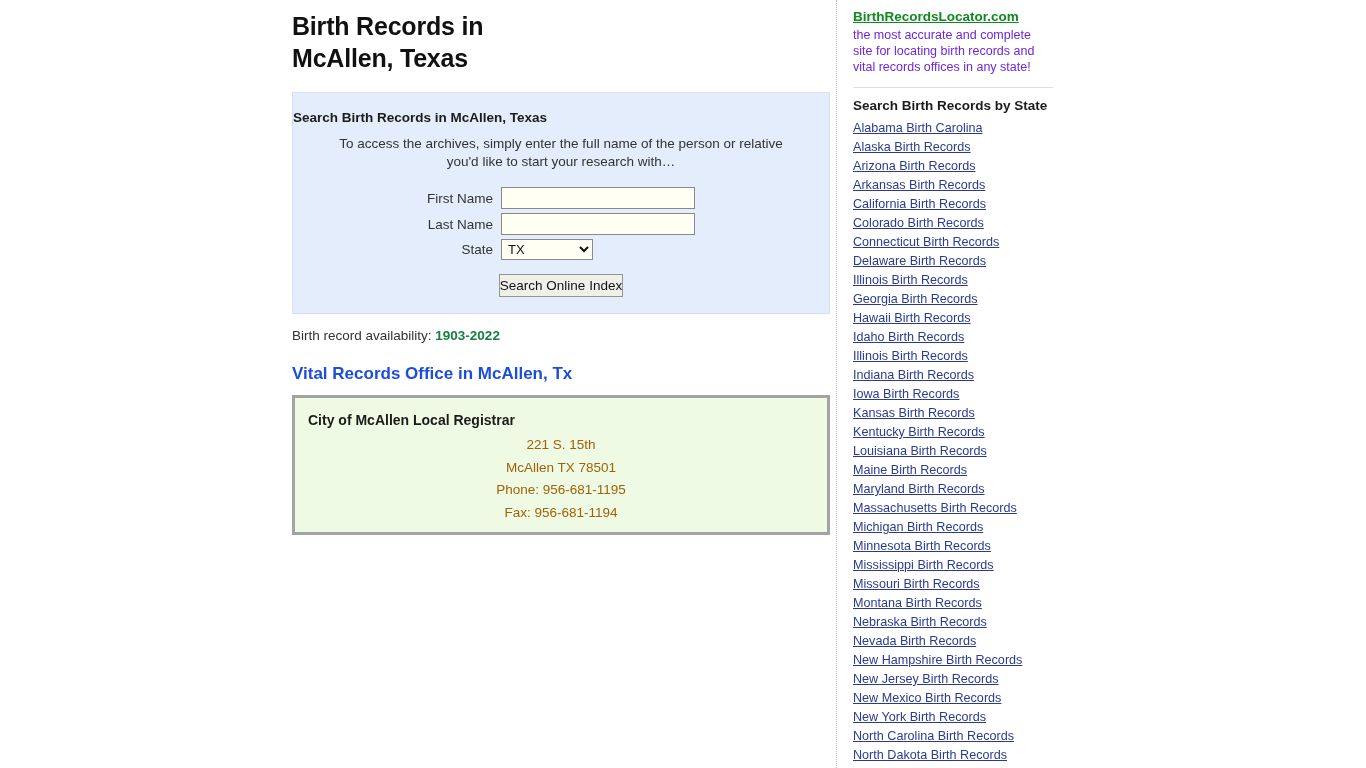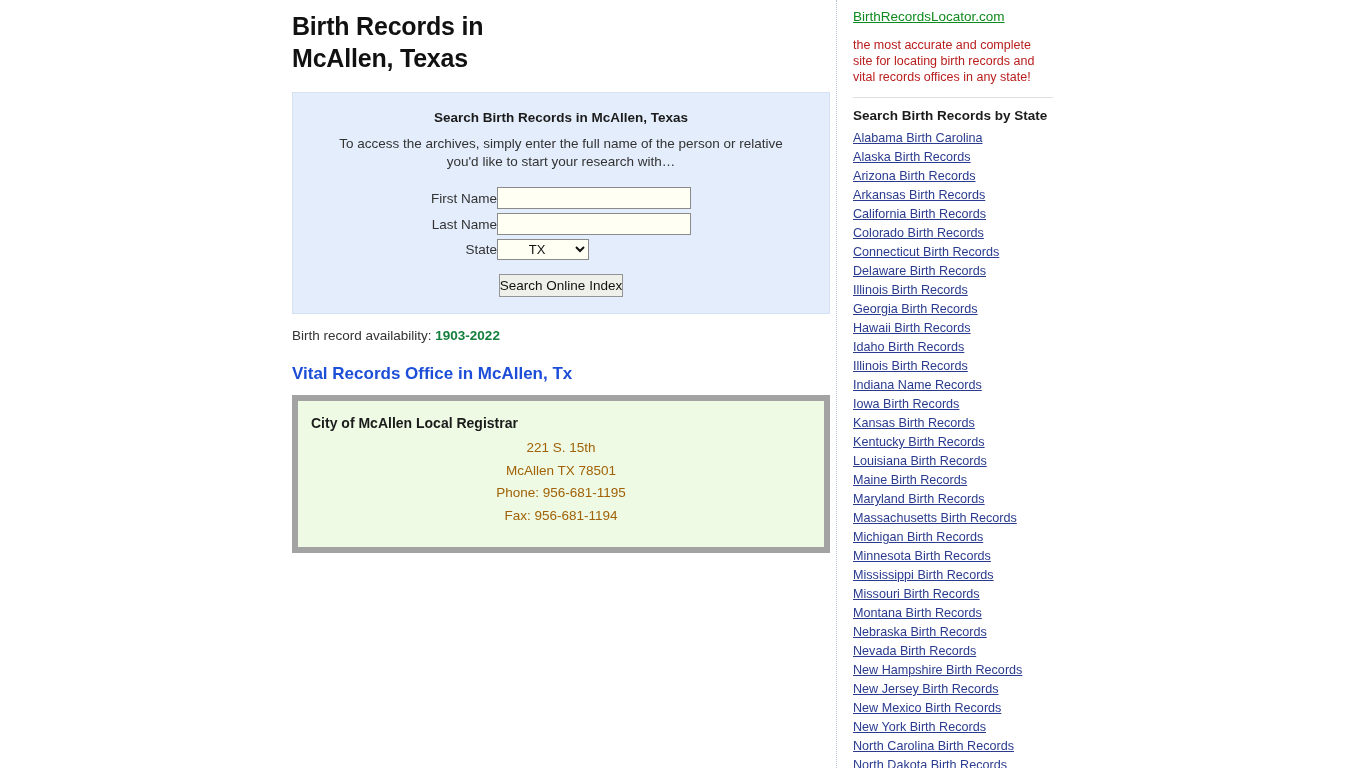--- a/index.html
+++ b/index.html
@@ -70,21 +70,21 @@
   .search-panel {
     margin-top: 18px;
     background: #e3edfb;
     border: 1px solid #d4e2f4;
     width: 538px;
     box-sizing: border-box;
     padding: 12px 0 16px 0;
   }
 
   .search-panel-title {
-    text-align: center;
+    text-align: left;
     font-size: 13.5px;
     font-weight: bold;
     color: #1b1b1b;
     margin: 5px 0 10px 0;
   }
 
   .search-panel-desc {
     text-align: center;
     font-size: 13.5px;
     line-height: 18px;
@@ -98,21 +98,21 @@
     border-collapse: collapse;
   }
   table.search-form td {
     padding: 2px 0;
     font-size: 13.5px;
     color: #333333;
     vertical-align: middle;
   }
   table.search-form td.lbl {
     text-align: right;
-    padding-right: 0;
+    padding-right: 8px;
     white-space: nowrap;
   }
 
   input.text-field {
     width: 186px;
     height: 18px;
     font-size: 13px;
     font-family: "Liberation Sans", sans-serif;
     background: #fffff4;
     border: 1px solid #8a8a8a;
@@ -123,21 +123,20 @@
 
   select.state-select {
     width: 92px;
     height: 21px;
     font-size: 13px;
     font-family: "Liberation Sans", sans-serif;
     background: #fffff4;
     border: 1px solid #8a8a8a;
     color: #111;
     padding: 1px 2px;
-    text-align: center;
   }
 
   .btn-row {
     text-align: center;
     margin-top: 12px;
   }
   button.search-btn {
     font-family: "Liberation Sans", sans-serif;
     font-size: 13.5px;
     color: #111111;
@@ -151,53 +150,53 @@
   .availability {
     font-size: 13.5px;
     color: #333333;
     margin-top: 14px;
   }
   .availability b { color: #15803d; }
 
   
   .office-box {
     background: #eefae4;
-    border: 6px solid #a3a3a3;
+    border: 3px solid #a3a3a3;
     width: 538px;
     box-sizing: border-box;
-    padding: 14px 13px 20px 13px;
+    padding: 14px 13px 8px 13px;
   }
   .office-name {
     font-size: 14px;
     font-weight: bold;
     color: #1b1b1b;
     margin-bottom: 6px;
   }
   .office-line {
     font-size: 13.5px;
     line-height: 22.5px;
     color: #a16207;
     text-align: center;
   }
 
   
   .site-title {
     display: inline-block;
     margin-top: 9px;
     font-size: 13.5px;
-    font-weight: normal;
+    font-weight: bold;
     color: #0f8a1e;
     text-decoration: underline;
     cursor: pointer;
   }
   .site-tagline {
     font-size: 12.5px;
     line-height: 16px;
-    color: #b91c1c;
-    margin-top: 12px;
+    color: #6d28d9;
+    margin-top: 2px;
     width: 195px;
   }
   .side-rule {
     border: 0;
     border-top: 1px solid #dfdfdf;
     margin: 12px 0 10px 0;
     width: 200px;
   }
   .side-heading {
     font-size: 13.5px;
@@ -300,21 +299,21 @@
         <li><a>Arkansas Birth Records</a></li>
         <li><a>California Birth Records</a></li>
         <li><a>Colorado Birth Records</a></li>
         <li><a>Connecticut Birth Records</a></li>
         <li><a>Delaware Birth Records</a></li>
         <li><a>Illinois Birth Records</a></li>
         <li><a>Georgia Birth Records</a></li>
         <li><a>Hawaii Birth Records</a></li>
         <li><a>Idaho Birth Records</a></li>
         <li><a>Illinois Birth Records</a></li>
-        <li><a>Indiana Name Records</a></li>
+        <li><a>Indiana Birth Records</a></li>
         <li><a>Iowa Birth Records</a></li>
         <li><a>Kansas Birth Records</a></li>
         <li><a>Kentucky Birth Records</a></li>
         <li><a>Louisiana Birth Records</a></li>
         <li><a>Maine Birth Records</a></li>
         <li><a>Maryland Birth Records</a></li>
         <li><a>Massachusetts Birth Records</a></li>
         <li><a>Michigan Birth Records</a></li>
         <li><a>Minnesota Birth Records</a></li>
         <li><a>Mississippi Birth Records</a></li>

